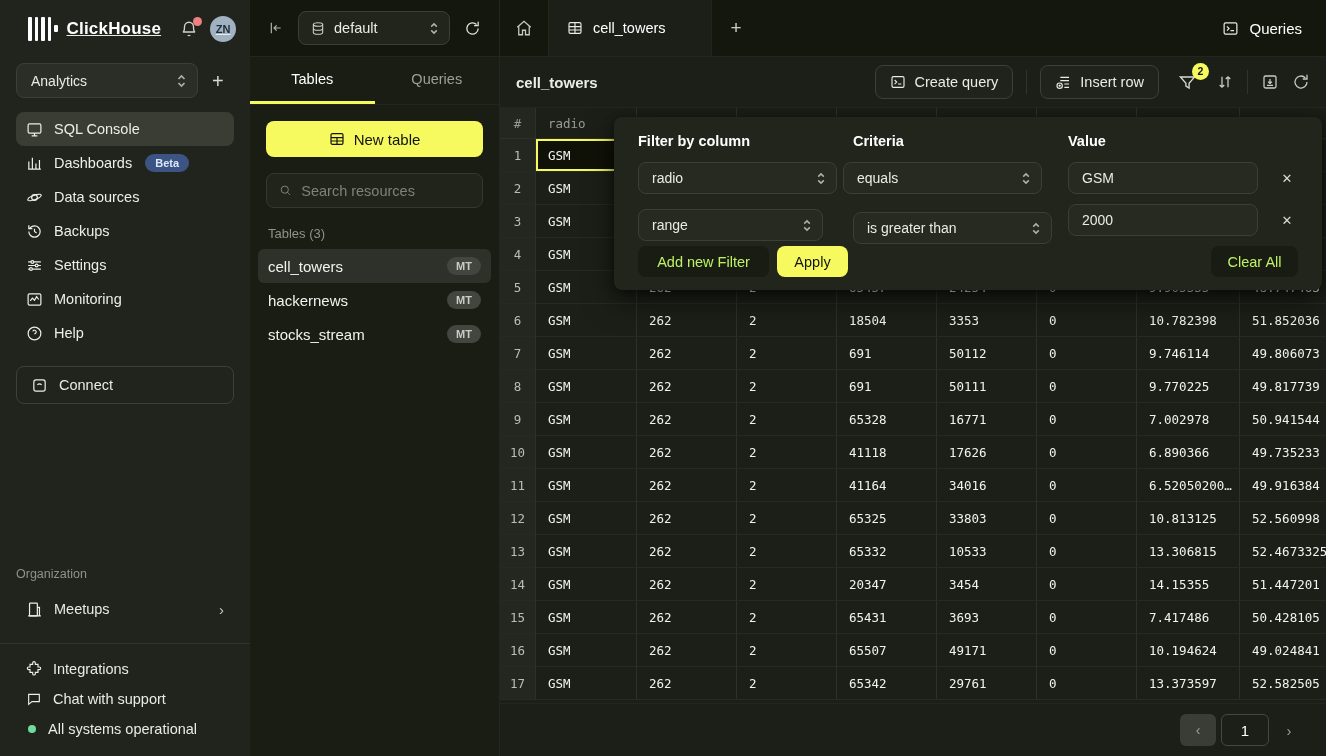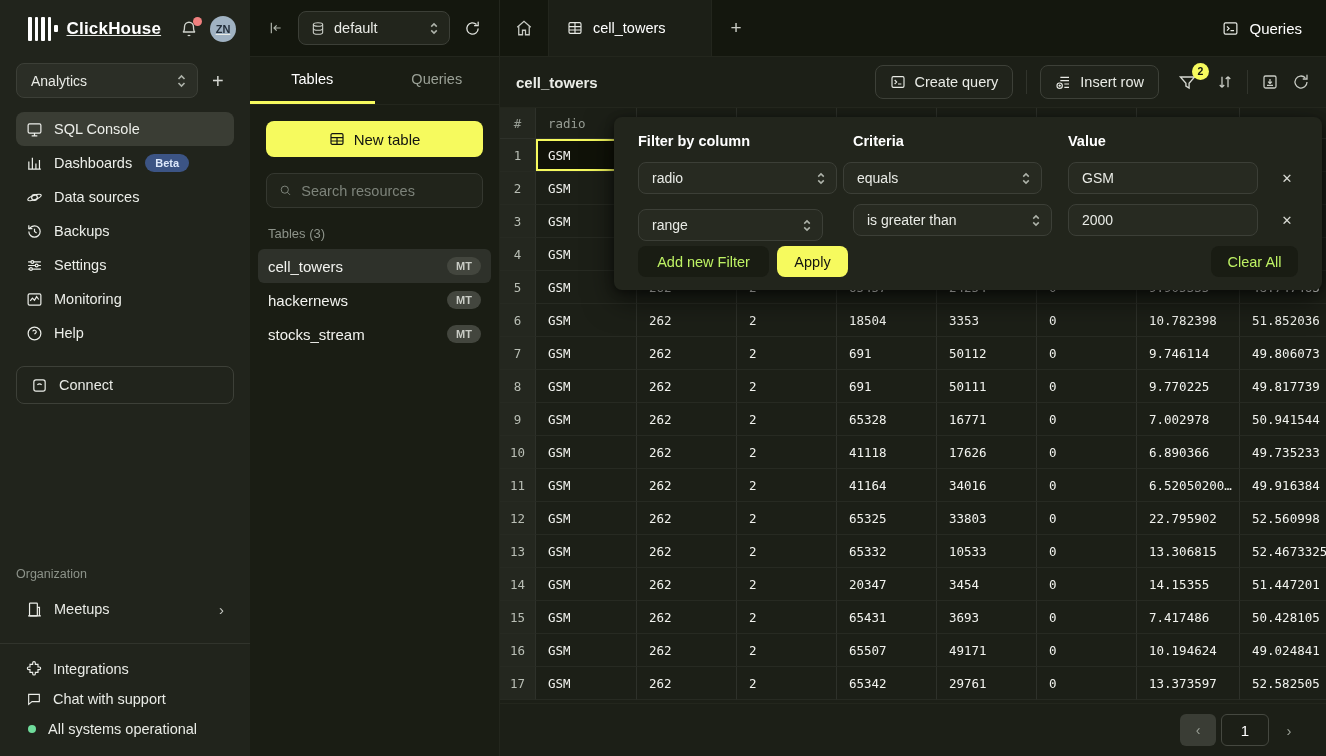--- a/index.html
+++ b/index.html
@@ -532,21 +532,21 @@
             <div class="cell">49.916384</div>
           </div>
           <div class="trow">
             <div class="cell num">12</div>
             <div class="cell">GSM</div>
             <div class="cell">262</div>
             <div class="cell">2</div>
             <div class="cell">65325</div>
             <div class="cell">33803</div>
             <div class="cell">0</div>
-            <div class="cell">22.795902</div>
+            <div class="cell">10.813125</div>
             <div class="cell">52.560998</div>
           </div>
           <div class="trow">
             <div class="cell num">13</div>
             <div class="cell">GSM</div>
             <div class="cell">262</div>
             <div class="cell">2</div>
             <div class="cell">65332</div>
             <div class="cell">10533</div>
             <div class="cell">0</div>
@@ -620,21 +620,21 @@
           <input value="GSM" style="">
         </div>
         <span class="fp-x" style="left:662px; top:50px">✕</span>
 
         <div class="fp-select" style="left:24px; top:92px; width:185px">
           <span>range</span>
           <svg width="10" height="13" viewBox="0 0 10 14" fill="none" stroke="#aeb3aa" stroke-width="1.6">
               <path d="M2 5l3-3 3 3M2 9l3 3 3-3"></path>
             </svg>
         </div>
-        <div class="fp-select" style="left:239px; top:87px; width:199px">
+        <div class="fp-select" style="left:239px; top:95px; width:199px">
           <span>is greater than</span>
           <svg width="10" height="13" viewBox="0 0 10 14" fill="none" stroke="#aeb3aa" stroke-width="1.6">
               <path d="M2 5l3-3 3 3M2 9l3 3 3-3"></path>
             </svg>
         </div>
         <div class="fp-input" style="left:454px; top:87px; width:190px">
           <input value="2000" style="">
         </div>
         <span class="fp-x" style="left:662px; top:92px">✕</span>
 

